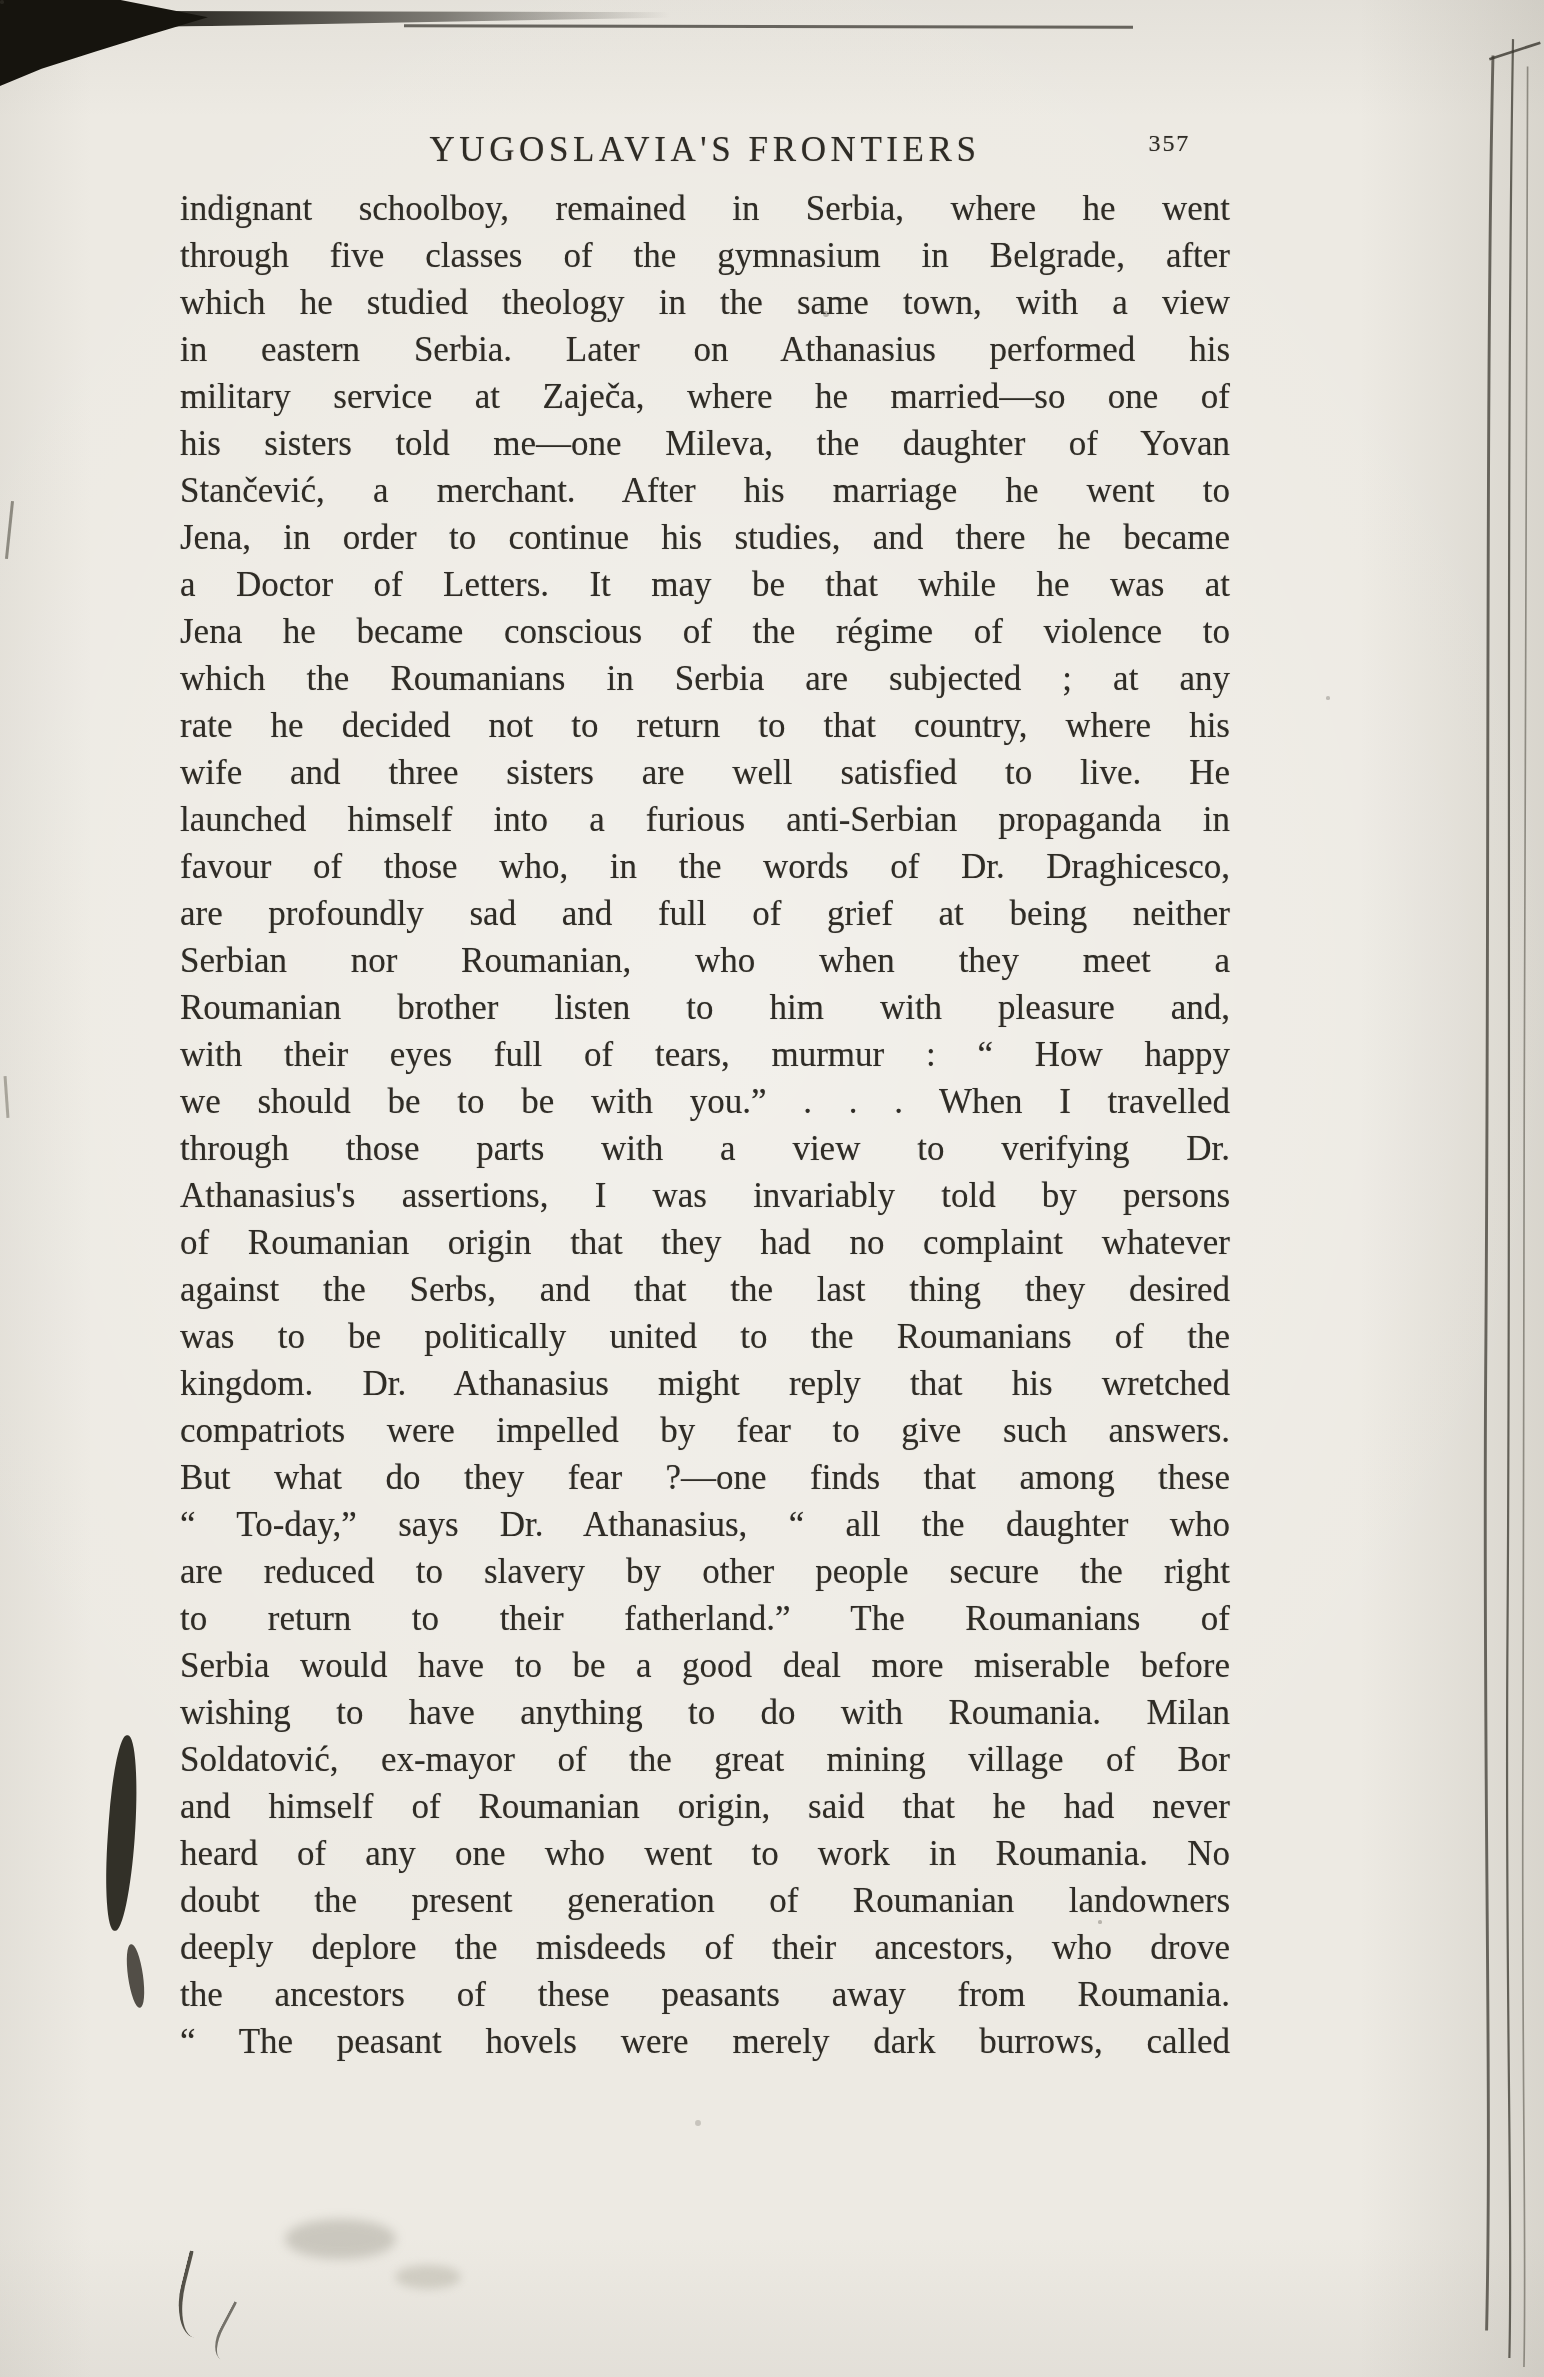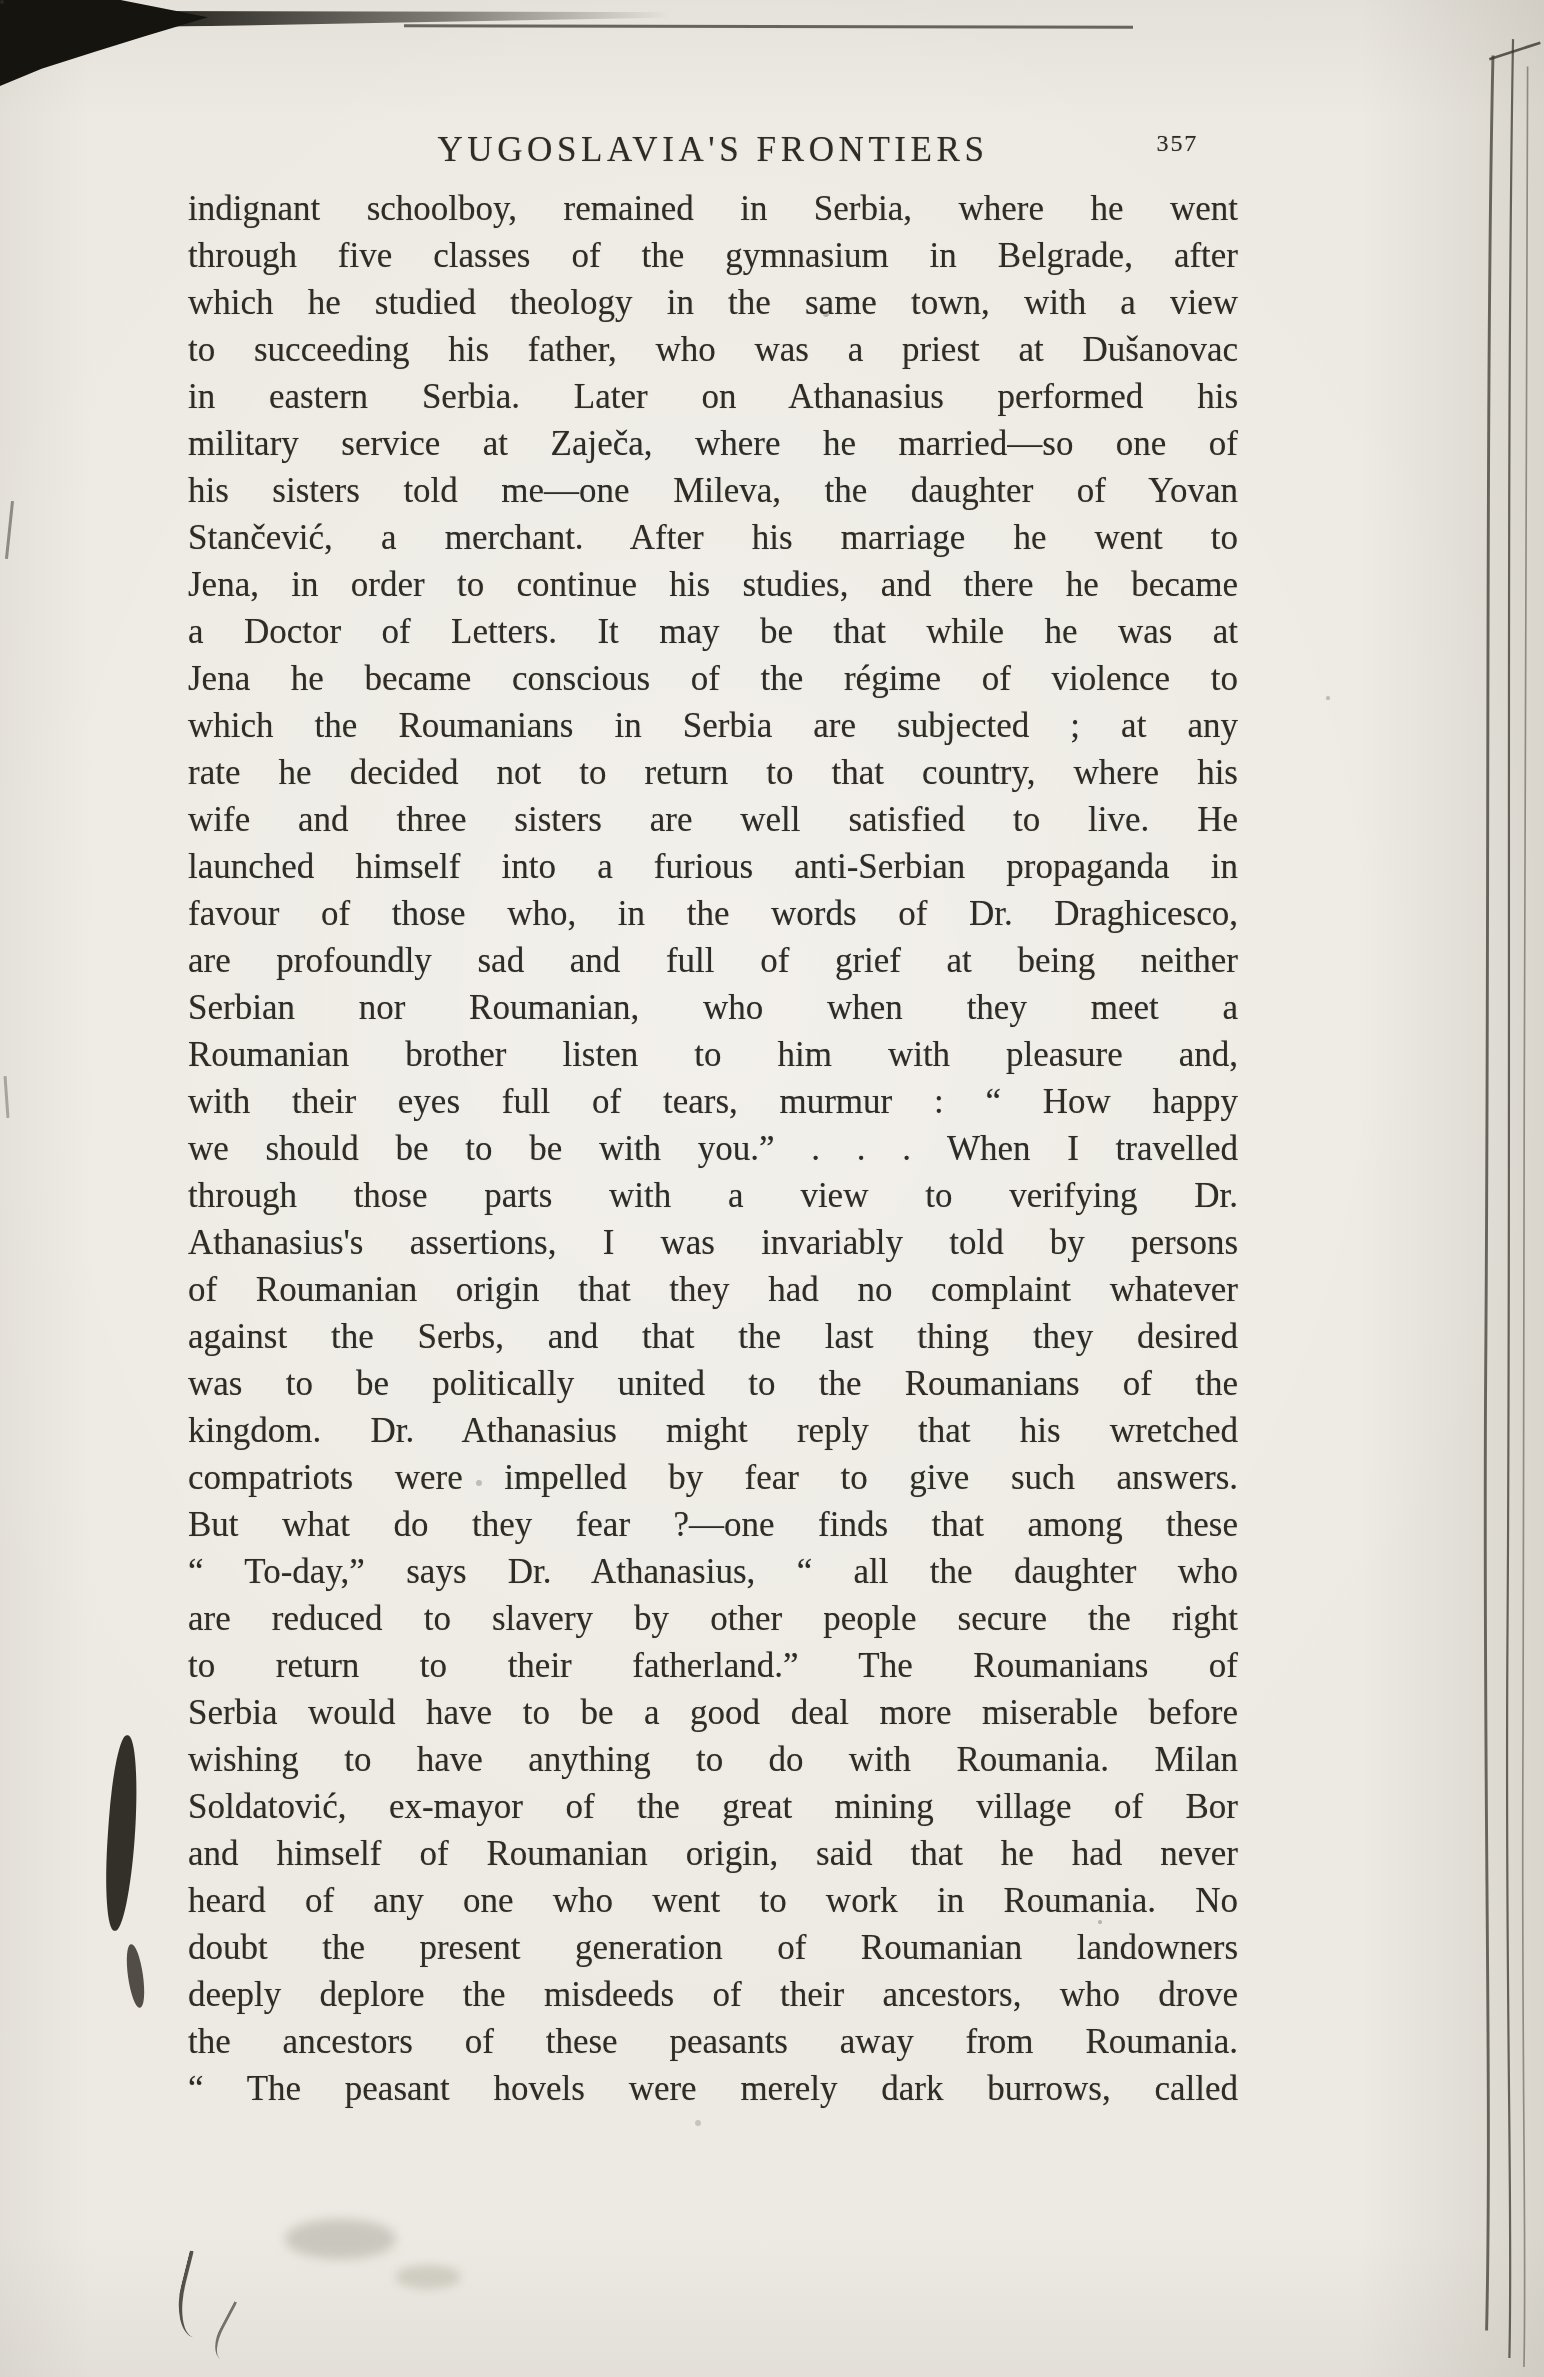--- a/index.html
+++ b/index.html
@@ -12,21 +12,21 @@
     height: 2377px;
     overflow: hidden;
     background:
       radial-gradient(ellipse 80% 65% at 46% 42%, rgba(255,255,255,0.30), rgba(255,255,255,0) 70%),
       linear-gradient(to right, rgba(90,85,70,0.07), rgba(90,85,70,0) 6%, rgba(90,85,70,0) 88%, rgba(90,85,70,0.14)),
       linear-gradient(to bottom, rgba(60,55,45,0.05), rgba(60,55,45,0) 5%, rgba(60,55,45,0) 94%, rgba(60,55,45,0.06)),
       var(--paper, #edeae3);
     color: var(--ink, #2f2c26);
   }
 
-  .content { position: absolute; left: 188px; top: 130px; width: 1050px; }
+  .content { position: absolute; left: 180px; top: 130px; width: 1050px; }
 
   .page-header { position: relative; height: 46px; text-align: center; }
   .running-title {
     font-size: 35px; letter-spacing: 4.6px; color: var(--ink, #2f2c26);
     text-shadow: 0 0 0.9px rgba(45,42,35,0.45);
   }
   .page-number {
     position: absolute; right: 40px; top: 0; font-size: 24px; letter-spacing: 1.8px;
     text-shadow: 0 0 0.9px rgba(45,42,35,0.45);
   }
@@ -107,21 +107,20 @@
   <div class="content">
     <header class="page-header">
       <span class="running-title">YUGOSLAVIA'S FRONTIERS</span>
       <span class="page-number">357</span>
     </header>
 
     <div class="body-text">
         <div class="text-line">indignant schoolboy, remained in Serbia, where he went</div>
         <div class="text-line">through five classes of the gymnasium in Belgrade, after</div>
         <div class="text-line">which he studied theology in the same town, with a view</div>
-        <div class="text-line">to succeeding his father, who was a priest at Dušanovac</div>
         <div class="text-line">in eastern Serbia. Later on Athanasius performed his</div>
         <div class="text-line">military service at Zaječa, where he married—so one of</div>
         <div class="text-line">his sisters told me—one Mileva, the daughter of Yovan</div>
         <div class="text-line">Stančević, a merchant. After his marriage he went to</div>
         <div class="text-line">Jena, in order to continue his studies, and there he became</div>
         <div class="text-line">a Doctor of Letters. It may be that while he was at</div>
         <div class="text-line">Jena he became conscious of the régime of violence to</div>
         <div class="text-line">which the Roumanians in Serbia are subjected ; at any</div>
         <div class="text-line">rate he decided not to return to that country, where his</div>
         <div class="text-line">wife and three sisters are well satisfied to live. He</div>

